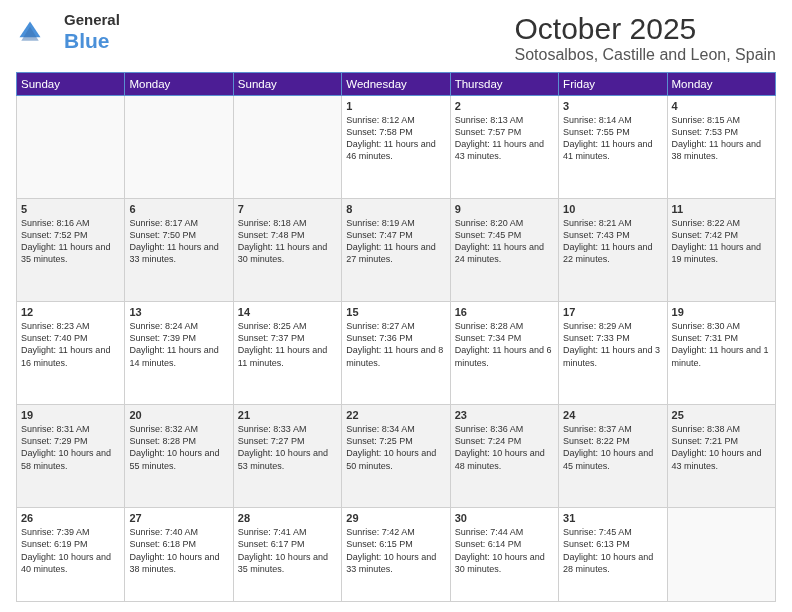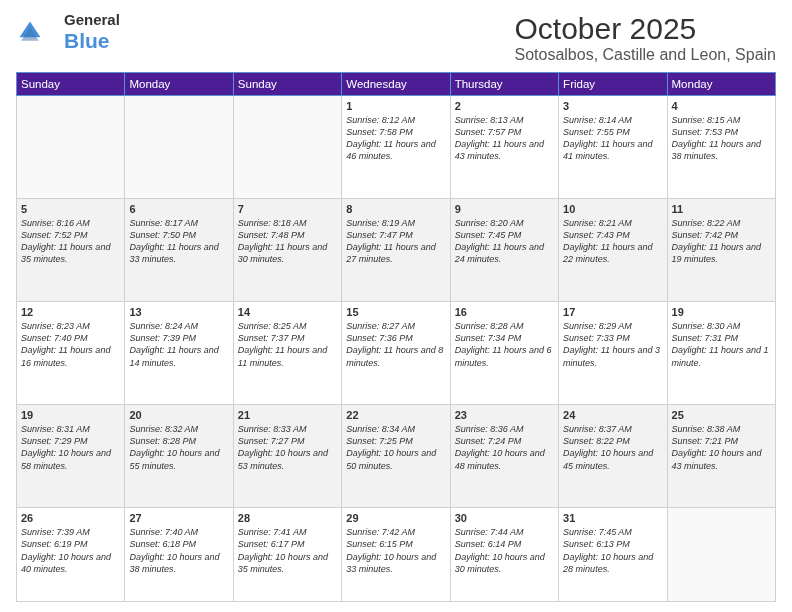--- a/index.html
+++ b/index.html
@@ -91,21 +91,20 @@
       font-size: 11px;
       font-weight: bold;
       color: #333;
       margin-bottom: 2px;
       display: block;
     }
     .day-info {
       font-size: 9px;
       color: #333;
       line-height: 1.35;
-      font-style: italic;
     }
     .empty { background: #f9f9f9; }
     .row-shaded td { background: #f2f2f2; }
   </style>
 </head>
 <body>
 
 <div class="page">
   <div class="header">
     <div class="logo">

